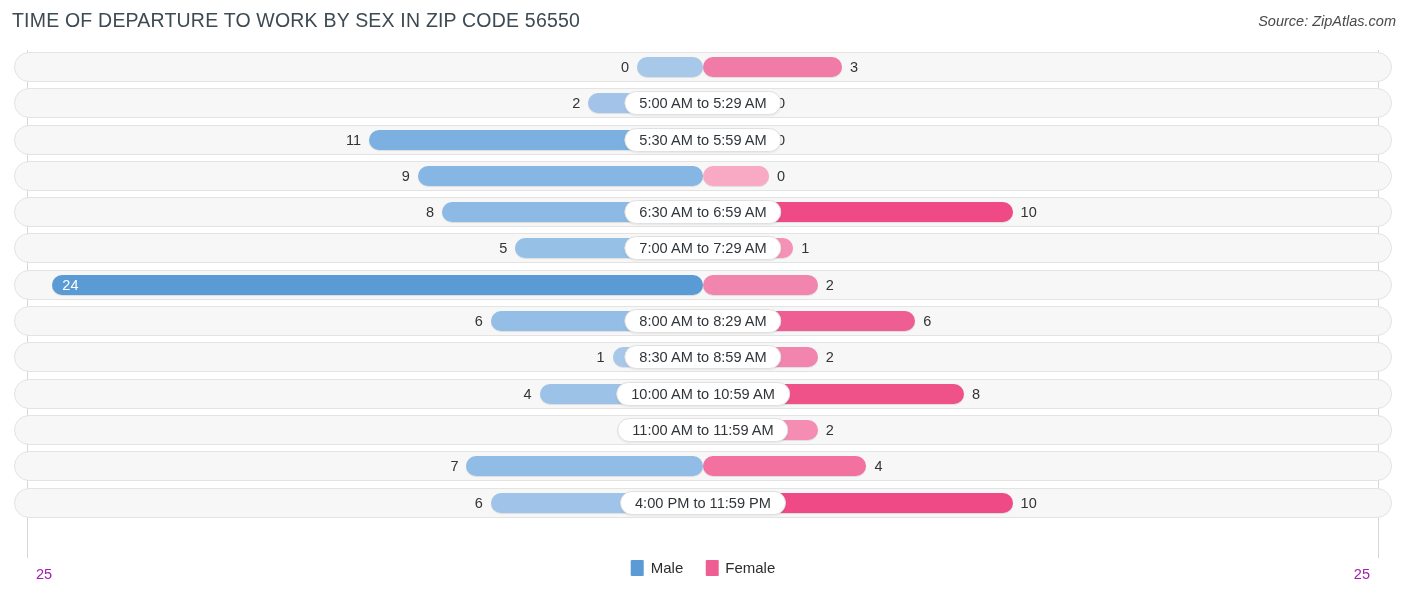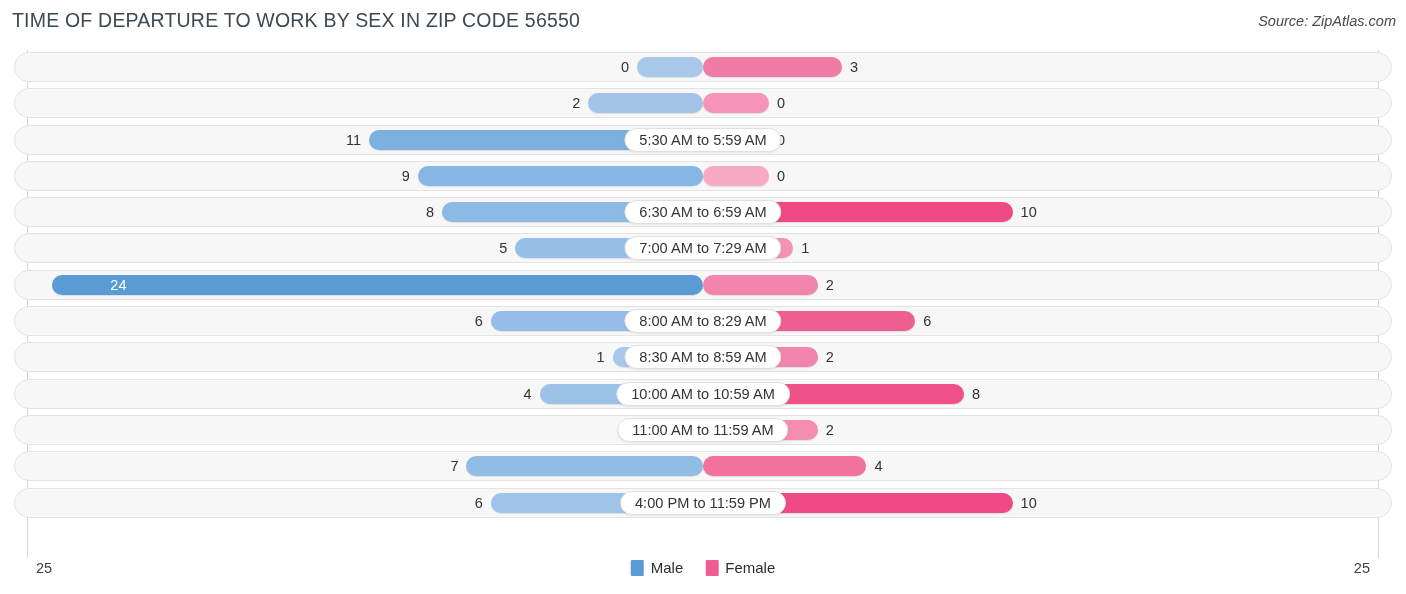--- a/index.html
+++ b/index.html
@@ -77,22 +77,22 @@
     border: 1px solid #e0e0e0;
     border-radius: 13px;
     font-size: 14.6px; color: #30353a;
     white-space: nowrap;
     box-shadow: 0 1px 2px rgba(0,0,0,.07);
   }
 
   
   .footer { position: absolute; left: 0; top: 556px; width: 1406px; height: 38px; }
   .tick {
-    position: absolute; top: 4px;
-    font-size: 14.5px; color: #404040;
+    position: absolute; top: 10px;
+    font-size: 14.5px; color: #a21caf;
   }
   .tick-left  { left: 36px; }
   .tick-right { right: 36px; }
 
   .legend {
     position: absolute; left: 50%; top: 3px;
     transform: translateX(-50%);
     display: flex; align-items: center; gap: 22px;
     white-space: nowrap;
   }
@@ -118,20 +118,21 @@
           <div class="bar bar-female" style="width: 139.08px; background: rgb(240, 123, 166);"></div>
           <div class="val val-male" style="right: 777px; left: auto;">0</div>
           <div class="val val-female" style="left: 850.08px;">3</div>
         </div>
         <div class="row">
           <div class="row-track"></div>
           <div class="bar bar-male" style="width: 114.72px; background: rgb(163, 196, 232);"></div>
           <div class="bar bar-female" style="width: 66px; background: rgb(246, 148, 183);"></div>
           <div class="val val-male" style="right: 825.72px; left: auto;">2</div>
           <div class="val val-female" style="left: 777px;">0</div>
+          <div class="cat">5:00 AM to 5:29 AM</div>
         </div>
         <div class="row">
           <div class="row-track"></div>
           <div class="bar bar-male" style="width: 333.96px; background: rgb(124, 176, 224);"></div>
           <div class="bar bar-female" style="width: 66px; background: rgb(246, 148, 183);"></div>
           <div class="val val-male" style="right: 1044.96px; left: auto;">11</div>
           <div class="val val-female" style="left: 777px;">0</div>
           <div class="cat">5:30 AM to 5:59 AM</div>
         </div>
         <div class="row">
@@ -154,21 +155,21 @@
           <div class="bar bar-male" style="width: 187.8px; background: rgb(151, 192, 231);"></div>
           <div class="bar bar-female" style="width: 90.36px; background: rgb(244, 145, 181);"></div>
           <div class="val val-male" style="right: 898.8px; left: auto;">5</div>
           <div class="val val-female" style="left: 801.36px;">1</div>
           <div class="cat">7:00 AM to 7:29 AM</div>
         </div>
         <div class="row">
           <div class="row-track"></div>
           <div class="bar bar-male" style="width: 650.64px; background: rgb(91, 155, 213);"></div>
           <div class="bar bar-female" style="width: 114.72px; background: rgb(242, 133, 173);"></div>
-          <div class="val val-male val-inside" style="left: 62.36px; right: auto; text-align: left; margin-left: 48px;">24</div>
+          <div class="val val-male val-inside" style="left: 62.36px; right: auto; text-align: left;">24</div>
           <div class="val val-female" style="left: 825.72px;">2</div>
         </div>
         <div class="row">
           <div class="row-track"></div>
           <div class="bar bar-male" style="width: 212.16px; background: rgb(149, 190, 230);"></div>
           <div class="bar bar-female" style="width: 212.16px; background: rgb(239, 94, 147);"></div>
           <div class="val val-male" style="right: 923.16px; left: auto;">6</div>
           <div class="val val-female" style="left: 923.16px;">6</div>
           <div class="cat">8:00 AM to 8:29 AM</div>
         </div>

